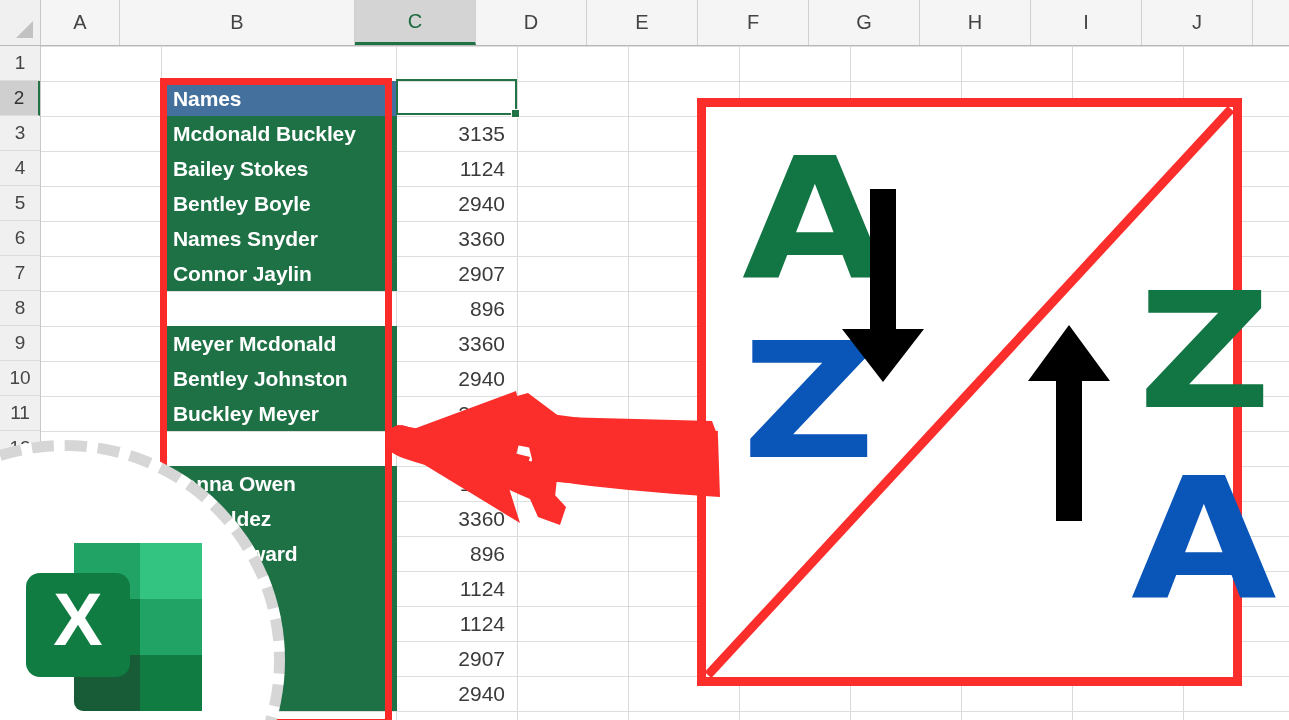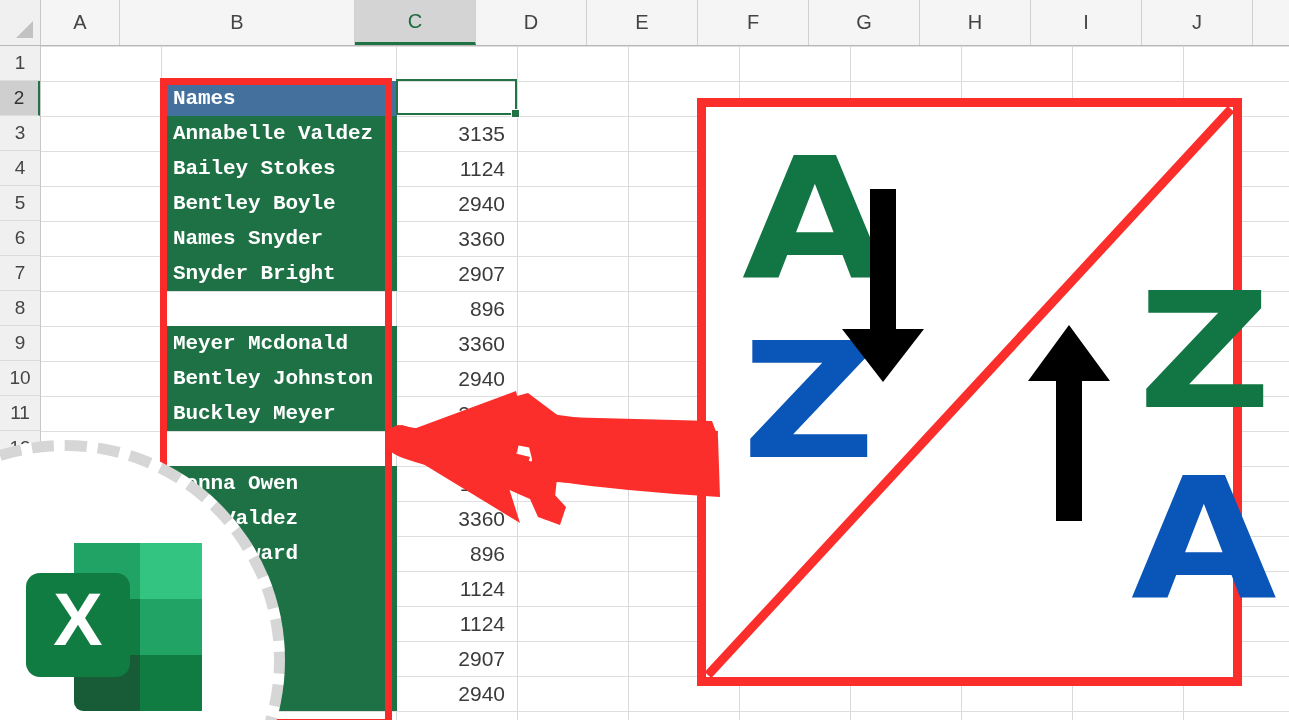--- a/index.html
+++ b/index.html
@@ -126,21 +126,20 @@
     overflow: hidden;
   }
   .cell-name {
     left: 124px;
     width: 232px;
     padding-left: 8px;
     background: #1e7145;
     color: #ffffff;
     font-weight: bold;
     letter-spacing: -0.1px;
-    font-family: Liberation Mono, monospace;
   }
   .cell-name.header-cell {
     background: #44709e;
   }
   .cell-sales {
     left: 356px;
     width: 120px;
     padding-right: 12px;
     justify-content: flex-end;
     color: #3b3b3b;
@@ -302,29 +301,29 @@
         <div class="hline" style="top:525px"></div>
         <div class="hline" style="top:560px"></div>
         <div class="hline" style="top:595px"></div>
         <div class="hline" style="top:630px"></div>
         <div class="hline" style="top:665px"></div>
       </div>
   </div>
 
   <div id="cells-layer" style="position:absolute;left:41px;top:46px;width:1248px;height:674px;overflow:hidden;">
       <div class="cell cell-name header-cell" style="top:35px;height:35px">Names</div>
-      <div class="cell cell-name" style="top:70px;height:35px">Annabelle Valdez</div>
+      <div class="cell cell-name" style="top:70px;height:35px">Mcdonald Buckley</div>
       <div class="cell cell-sales" style="top:70px;height:35px">3135</div>
       <div class="cell cell-name" style="top:105px;height:35px">Bailey Stokes</div>
       <div class="cell cell-sales" style="top:105px;height:35px">1124</div>
       <div class="cell cell-name" style="top:140px;height:35px">Bentley Boyle</div>
       <div class="cell cell-sales" style="top:140px;height:35px">2940</div>
       <div class="cell cell-name" style="top:175px;height:35px">Names Snyder</div>
       <div class="cell cell-sales" style="top:175px;height:35px">3360</div>
-      <div class="cell cell-name" style="top:210px;height:35px">Snyder Bright</div>
+      <div class="cell cell-name" style="top:210px;height:35px">Connor Jaylin</div>
       <div class="cell cell-sales" style="top:210px;height:35px">2907</div>
       <div class="cell cell-sales" style="top:245px;height:35px">896</div>
       <div class="cell cell-name" style="top:280px;height:35px">Meyer Mcdonald</div>
       <div class="cell cell-sales" style="top:280px;height:35px">3360</div>
       <div class="cell cell-name" style="top:315px;height:35px">Bentley Johnston</div>
       <div class="cell cell-sales" style="top:315px;height:35px">2940</div>
       <div class="cell cell-name" style="top:350px;height:35px">Buckley Meyer</div>
       <div class="cell cell-sales" style="top:350px;height:35px">2940</div>
       <div class="cell cell-sales" style="top:385px;height:35px">2907</div>
       <div class="cell cell-name" style="top:420px;height:35px">Jenna Owen</div>

